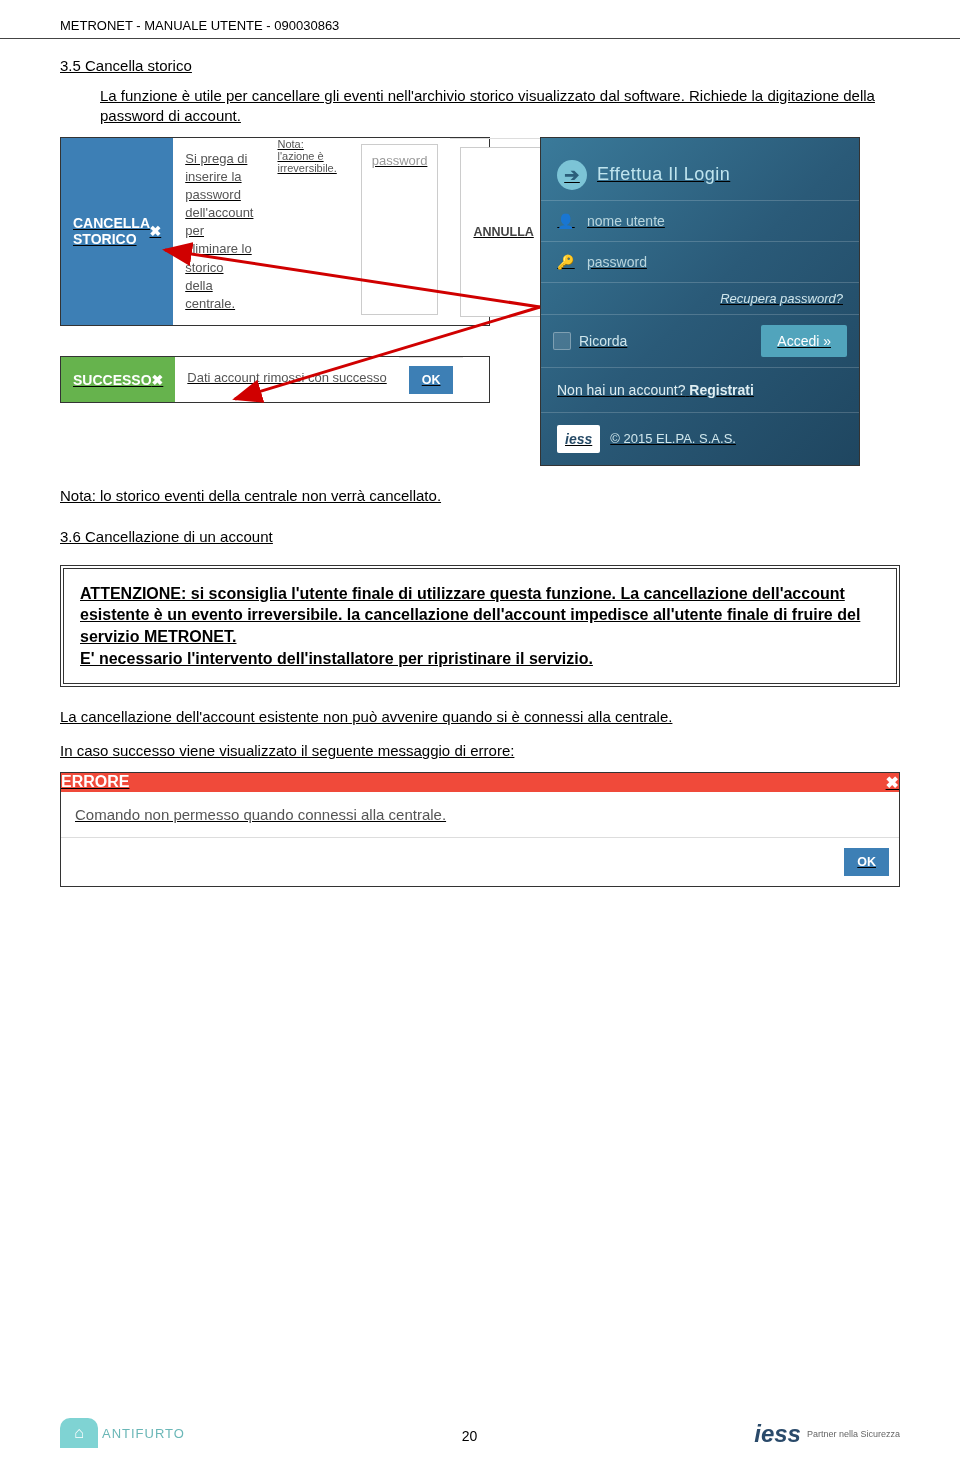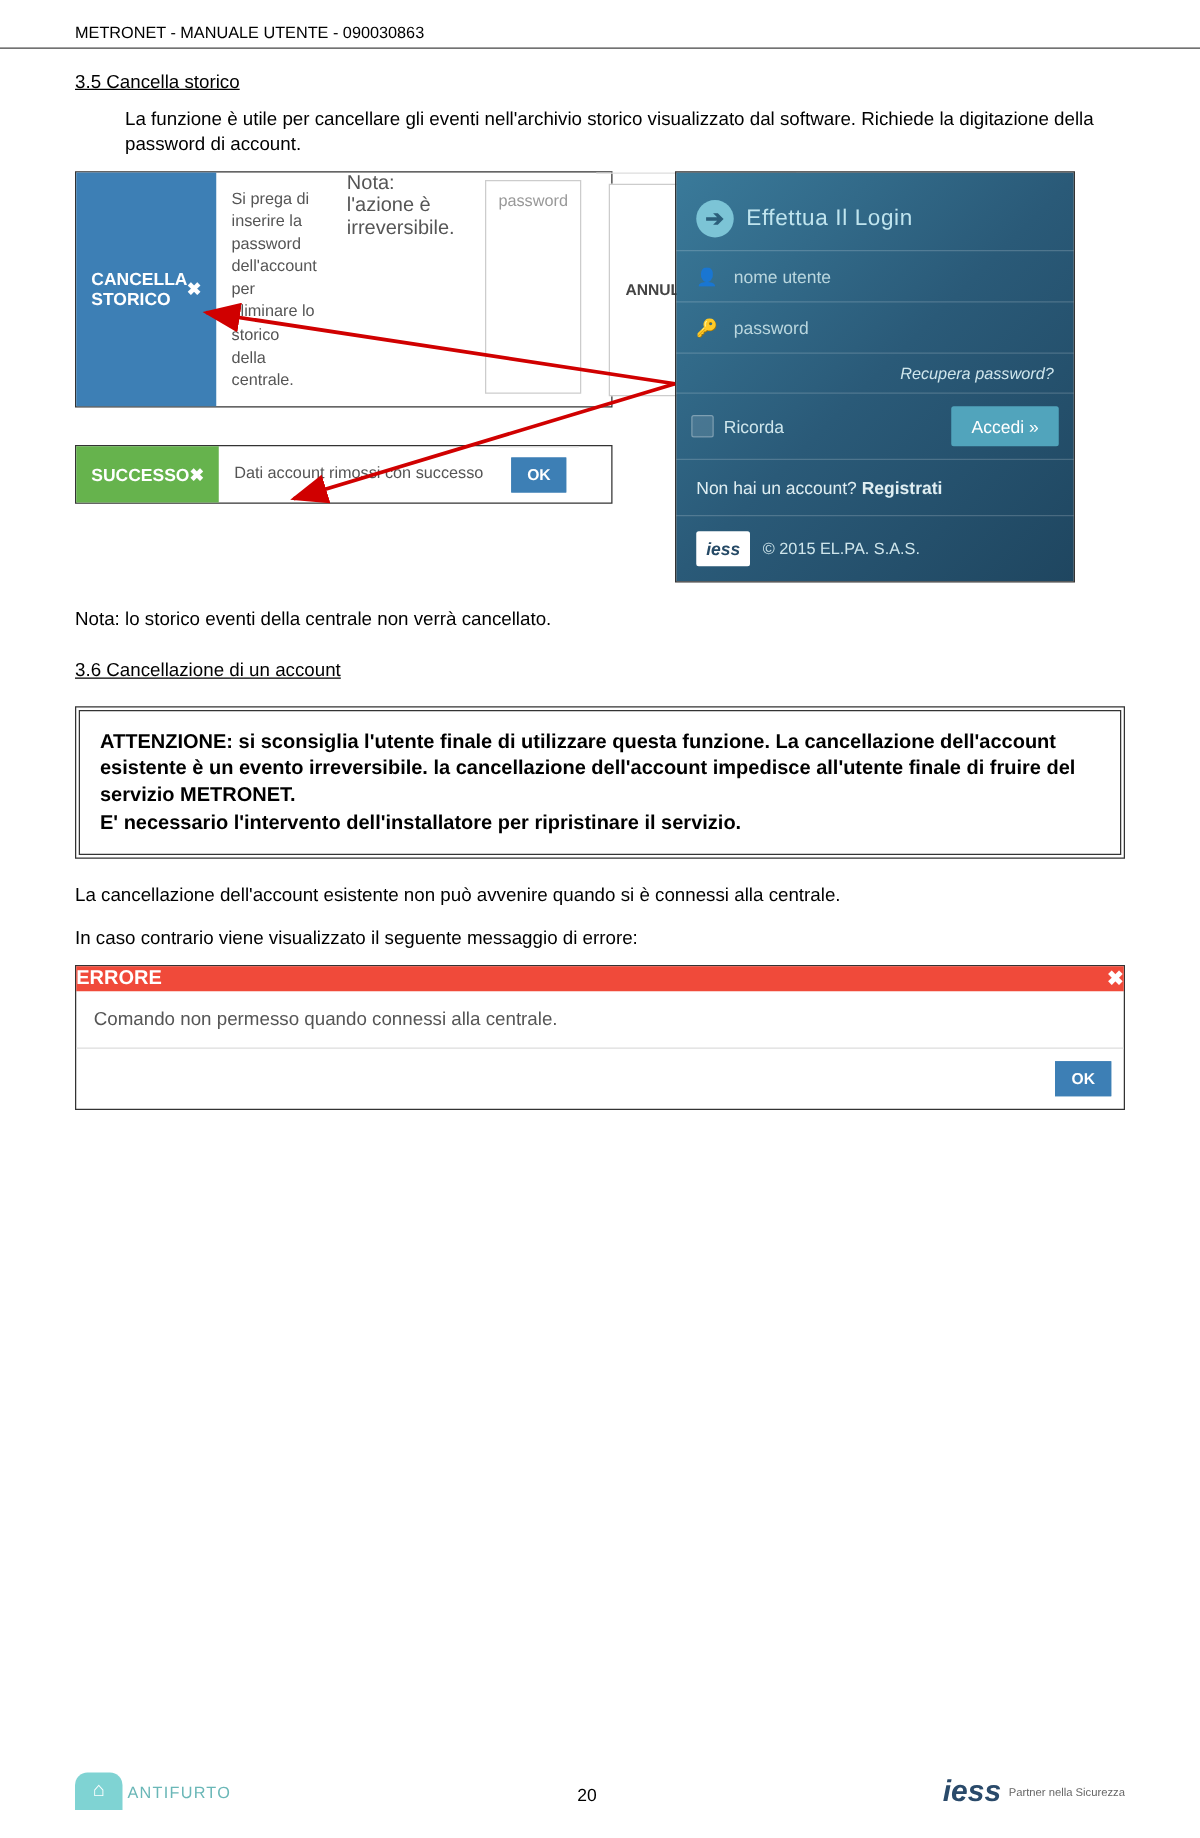--- a/index.html
+++ b/index.html
@@ -1,31 +1,31 @@
 <!DOCTYPE html>
 <html><head>
 <meta charset="utf-8">
 <style>
   * { box-sizing: border-box; margin: 0; padding: 0; }
   body { width: 960px; height: 1470px; font-family: Arial, sans-serif; font-size: 14px; color: #000; position: relative; background: #fff; }
   .page-header { font-size: 13px; padding: 18px 60px 5px 60px; border-bottom: 1px solid #444; margin-bottom: 18px; }
-  .content { padding: 0 60px; }
+  .content { padding: 0 60px; text-decoration: underline; }
   .section-title { text-decoration: underline; font-size: 15px; margin-bottom: 12px; }
   .para { font-size: 15px; line-height: 1.35; margin-bottom: 10px; padding-left: 40px; }
   .para2 { font-size: 15px; line-height: 1.35; margin-bottom: 10px; }
 
   .img-row { display: flex; gap: 50px; margin: 10px 0 20px 0; position: relative; }
   .left-col { width: 430px; display: flex; flex-direction: column; gap: 30px; }
 
   .modal { border: 1px solid #333; background: #fff; display: flex; flex-direction: row; }
   .modal-header { background: #3d7fb5; color: #fff; padding: 10px 12px; font-size: 14px; font-weight: bold; display: flex; justify-content: space-between; align-items: center; }
   .modal-header.green { background: #66b34d; }
   .modal-header .close { font-weight: bold; cursor: pointer; }
   .modal-body { padding: 12px; font-size: 13px; color: #555; line-height: 1.4; }
-  .modal-body-note { padding: 0 12px 12px 12px; font-size: 16px; color: #555; }
+  .modal-body-note { padding: 0 12px 12px 12px; font-size: 11px; color: #555; }
   .modal-input { margin: 6px 12px 10px 12px; border: 1px solid #ccc; padding: 8px 10px; font-size: 13px; color: #999; background: #fff; }
   .modal-footer { border-top: 1px solid #ddd; padding: 8px 10px; display: flex; justify-content: flex-end; gap: 8px; }
   .btn { font-size: 12.5px; padding: 6px 12px; border: 1px solid #ccc; background: #fff; cursor: pointer; font-weight: bold; }
   .btn.primary { background: #3d7fb5; color: #fff; border-color: #3d7fb5; }
   .btn.annulla { color: #444; }
 
   .login-panel { border: 1px solid #333; width: 320px; background: linear-gradient(135deg,#3a7a9a 0%,#2a5a78 50%,#1f4660 100%); color: #d7e8ef; padding: 12px 0 0 0; display: flex; flex-direction: column; }
   .login-title-row { display: flex; align-items: center; padding: 10px 16px; gap: 10px; color: #bfe4ee; font-size: 18px; letter-spacing: 0.5px; }
   .login-title-row .icon { width: 30px; height: 30px; border-radius: 50%; background: #7cc4d6; display: flex; align-items: center; justify-content: center; color: #2b5e7a; font-weight: bold; font-size: 18px; }
   .lfield { display: flex; align-items: center; padding: 12px 16px; border-top: 1px solid rgba(255,255,255,0.18); gap: 12px; }
@@ -144,21 +144,21 @@
   <p class="para" style="padding-left:0">Nota: lo storico eventi della centrale non verrà cancellato.</p>
 
   <div class="section-title" style="margin-top:22px">3.6 Cancellazione di un account</div>
 
   <div class="attention-box">
     <p>ATTENZIONE: si sconsiglia l'utente finale di utilizzare questa funzione. La cancellazione dell'account esistente è un evento irreversibile. la cancellazione dell'account impedisce all'utente finale di fruire del servizio METRONET.</p>
     <p>E' necessario l'intervento dell'installatore per ripristinare il servizio.</p>
   </div>
 
   <p class="para2">La cancellazione dell'account esistente non può avvenire quando si è connessi alla centrale.</p>
-  <p class="para2" style="margin-top:14px">In caso contrario viene visualizzato il seguente messaggio di errore:</p>
+  <p class="para2" style="margin-top:14px">In caso successo viene visualizzato il seguente messaggio di errore:</p>
 
   <div class="error-modal">
     <div class="error-header">
       <span>ERRORE</span>
       <span>✖</span>
     </div>
     <div class="error-body">Comando non permesso quando connessi alla centrale.</div>
     <div class="error-footer">
       <button class="btn primary">OK</button>
     </div>

